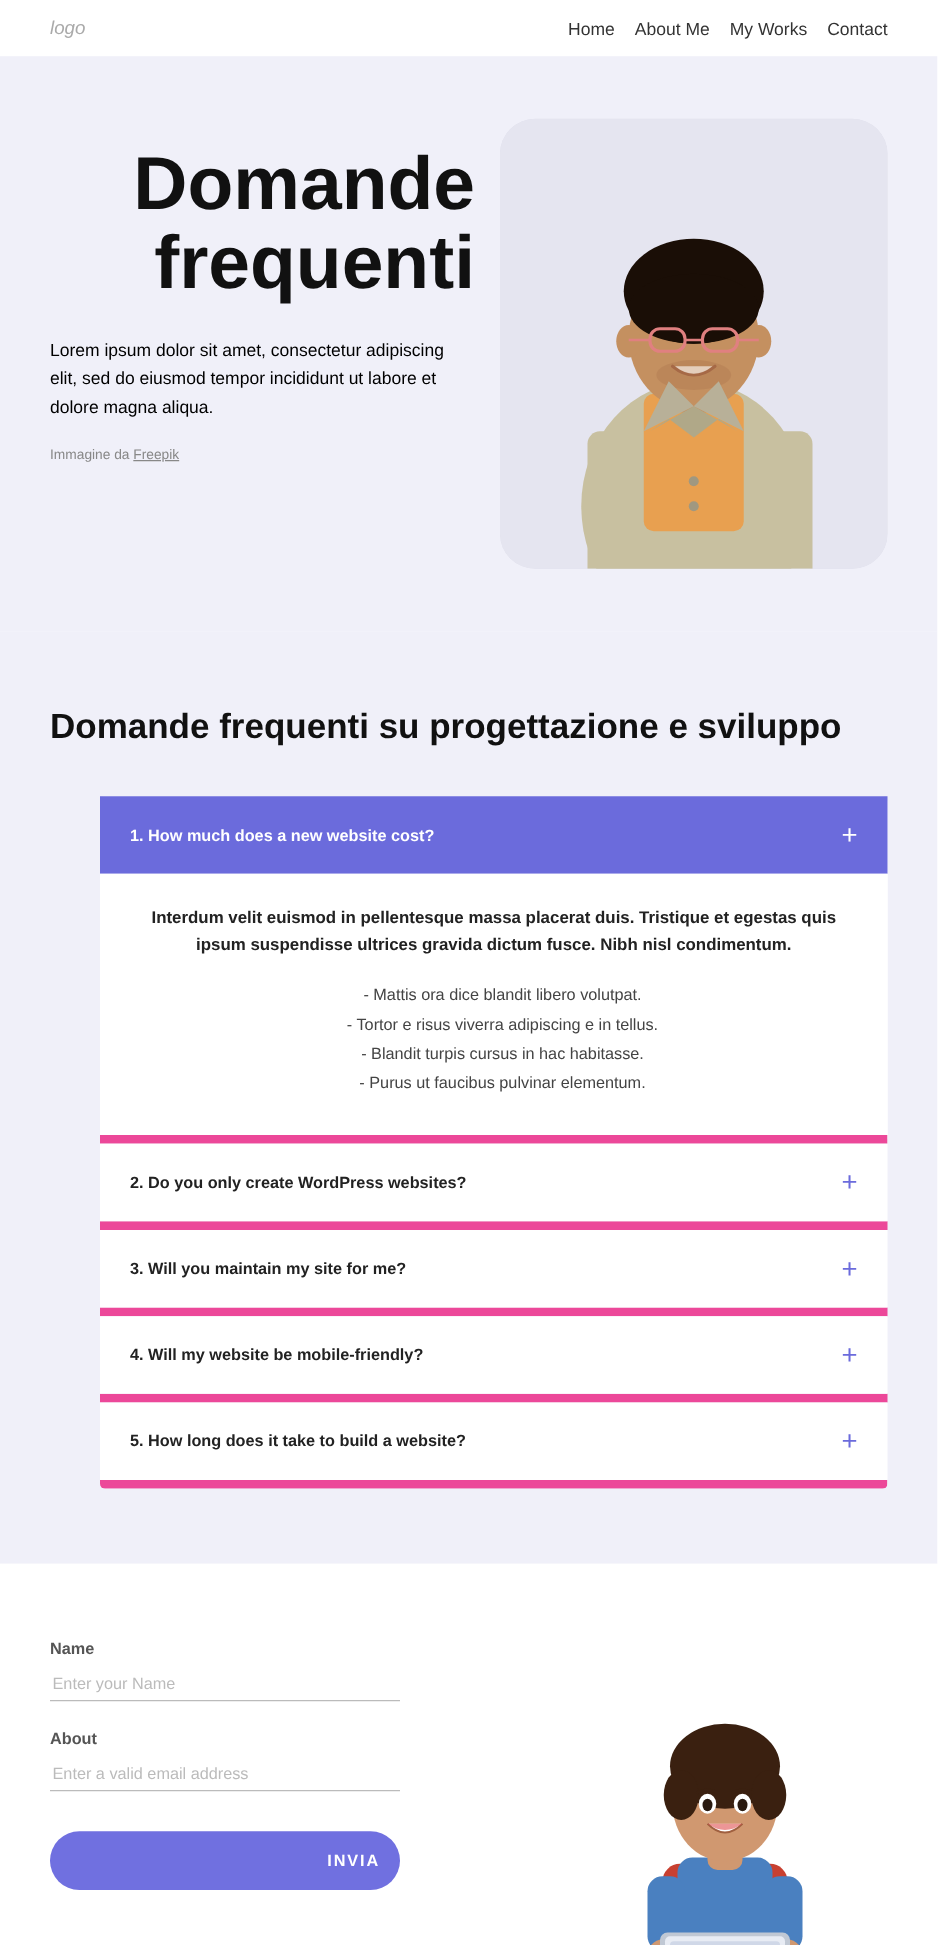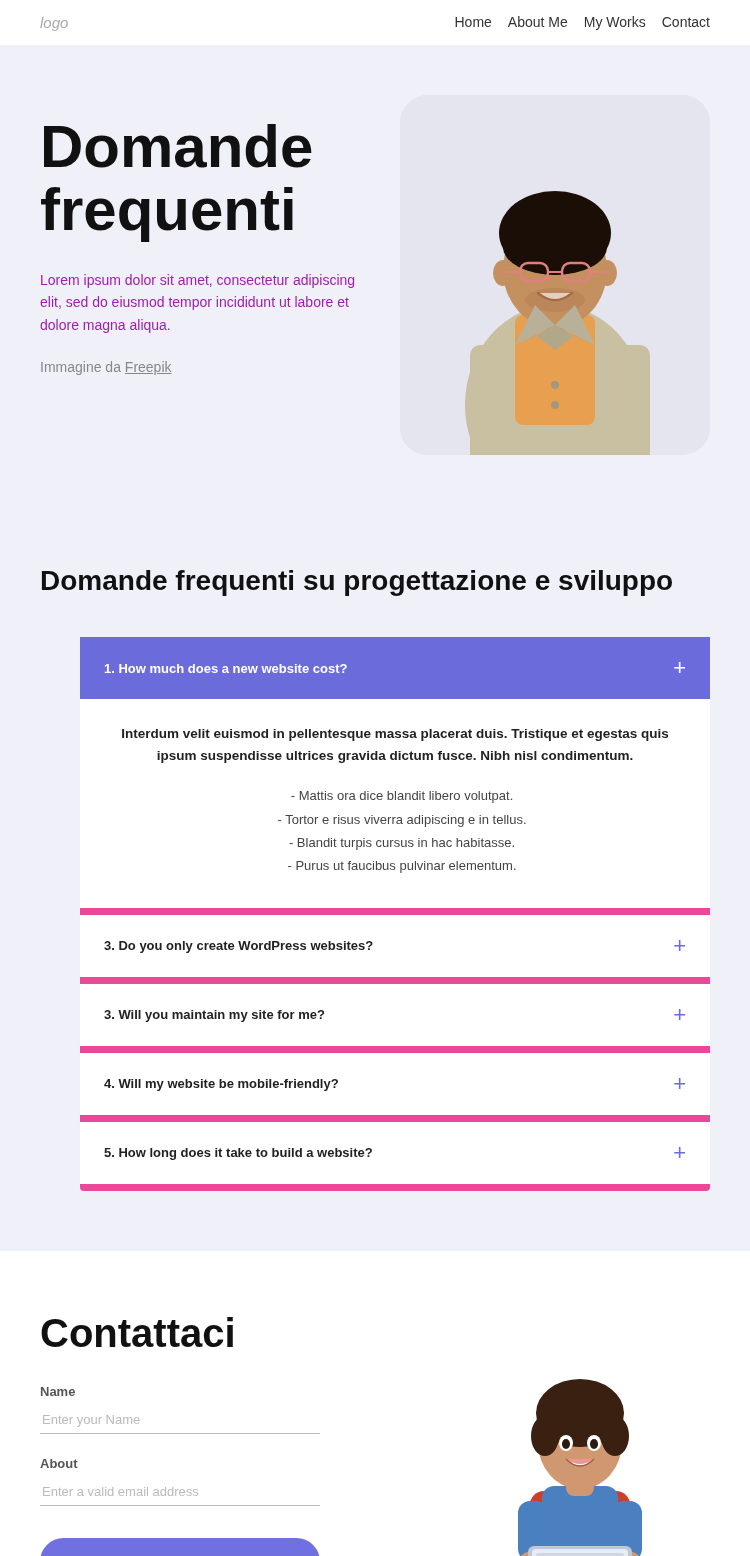--- a/index.html
+++ b/index.html
@@ -1,48 +1,48 @@
 <!DOCTYPE html>
 <html><head>
   <meta charset="utf-8">
   <style>
     * { box-sizing: border-box; margin: 0; padding: 0; }
     body { font-family: 'Segoe UI', Arial, sans-serif; color: #222; background: #fff; width: 750px; }
 
     
     nav {
-      display: flex; align-items: flex-start; justify-content: space-between;
+      display: flex; align-items: center; justify-content: space-between;
       padding: 14px 40px; background: #fff;
     }
     .nav-logo { font-size: 15px; color: #aaa; font-style: italic; }
     .nav-links { display: flex; gap: 16px; }
     .nav-links a {
       text-decoration: none; color: #333; font-size: 14px;
     }
 
     
     .hero {
       background: #f0f0f9;
       display: flex; align-items: flex-start;
       padding: 60px 40px 40px 40px;
       min-height: 460px;
       position: relative;
       overflow: hidden;
     }
     .hero-text { flex: 1; padding-top: 10px; z-index: 2; }
     .hero-text h1 {
       font-size: 60px; font-weight: 800; line-height: 1.05;
-      color: #111; margin-bottom: 28px;
+      color: #111; margin-bottom: 28px; text-align: right;
     }
     .hero-text p {
-      font-size: 14px; color: #a21caf; line-height: 1.6; max-width: 320px;
+      font-size: 14px; color: #000000; line-height: 1.6; max-width: 320px;
       margin-bottom: 20px;
     }
     .hero-text .immagine-da {
-      font-size: 14px; color: #888;
+      font-size: 11px; color: #888;
     }
     .hero-text .immagine-da a { color: #888; }
     .hero-image-wrap {
       flex: 0 0 310px; width: 310px; height: 360px;
       background: #e0e0ec;
       border-radius: 28px;
       overflow: hidden;
       display: flex; align-items: center; justify-content: center;
       margin-left: 20px; margin-top: -10px;
     }
@@ -218,21 +218,21 @@
         <li>Mattis ora dice blandit libero volutpat.</li>
         <li>Tortor e risus viverra adipiscing e in tellus.</li>
         <li>Blandit turpis cursus in hac habitasse.</li>
         <li>Purus ut faucibus pulvinar elementum.</li>
       </ul>
     </div>
   </div>
 
   <div class="faq-item">
     <div class="faq-header">
-      <span class="faq-header-label">3. Do you only create WordPress websites?</span>
+      <span class="faq-header-label">2. Do you only create WordPress websites?</span>
       <span class="faq-plus faq-plus-inactive">+</span>
     </div>
 
   </div>
 
   <div class="faq-item">
     <div class="faq-header">
       <span class="faq-header-label">3. Will you maintain my site for me?</span>
       <span class="faq-plus faq-plus-inactive">+</span>
     </div>
@@ -252,21 +252,20 @@
       <span class="faq-header-label">5. How long does it take to build a website?</span>
       <span class="faq-plus faq-plus-inactive">+</span>
     </div>
 
   </div>
 
 </section>
 
 <section class="contact-section">
   <div class="contact-left">
-    <h2>Contattaci</h2>
 
     <div class="contact-field">
       <label>Name</label>
       <input type="text" placeholder="Enter your Name" style="">
     </div>
 
     <div class="contact-field">
       <label>About</label>
       <input type="email" placeholder="Enter a valid email address" style="">
     </div>

